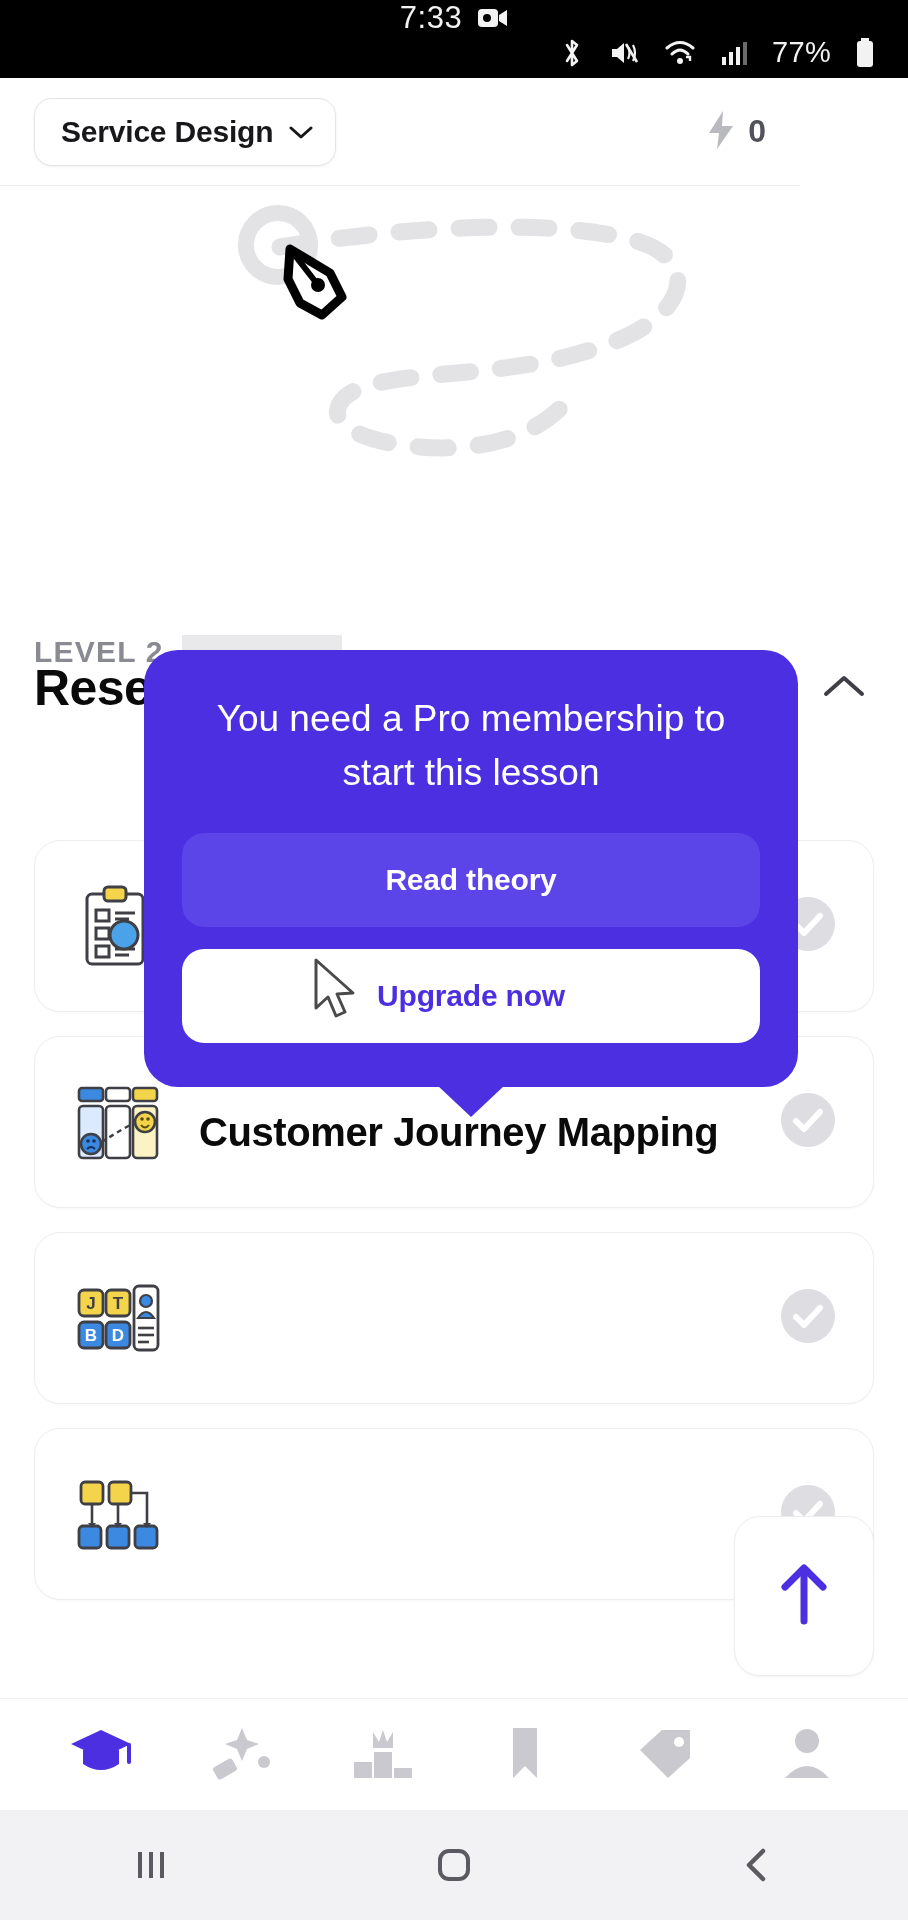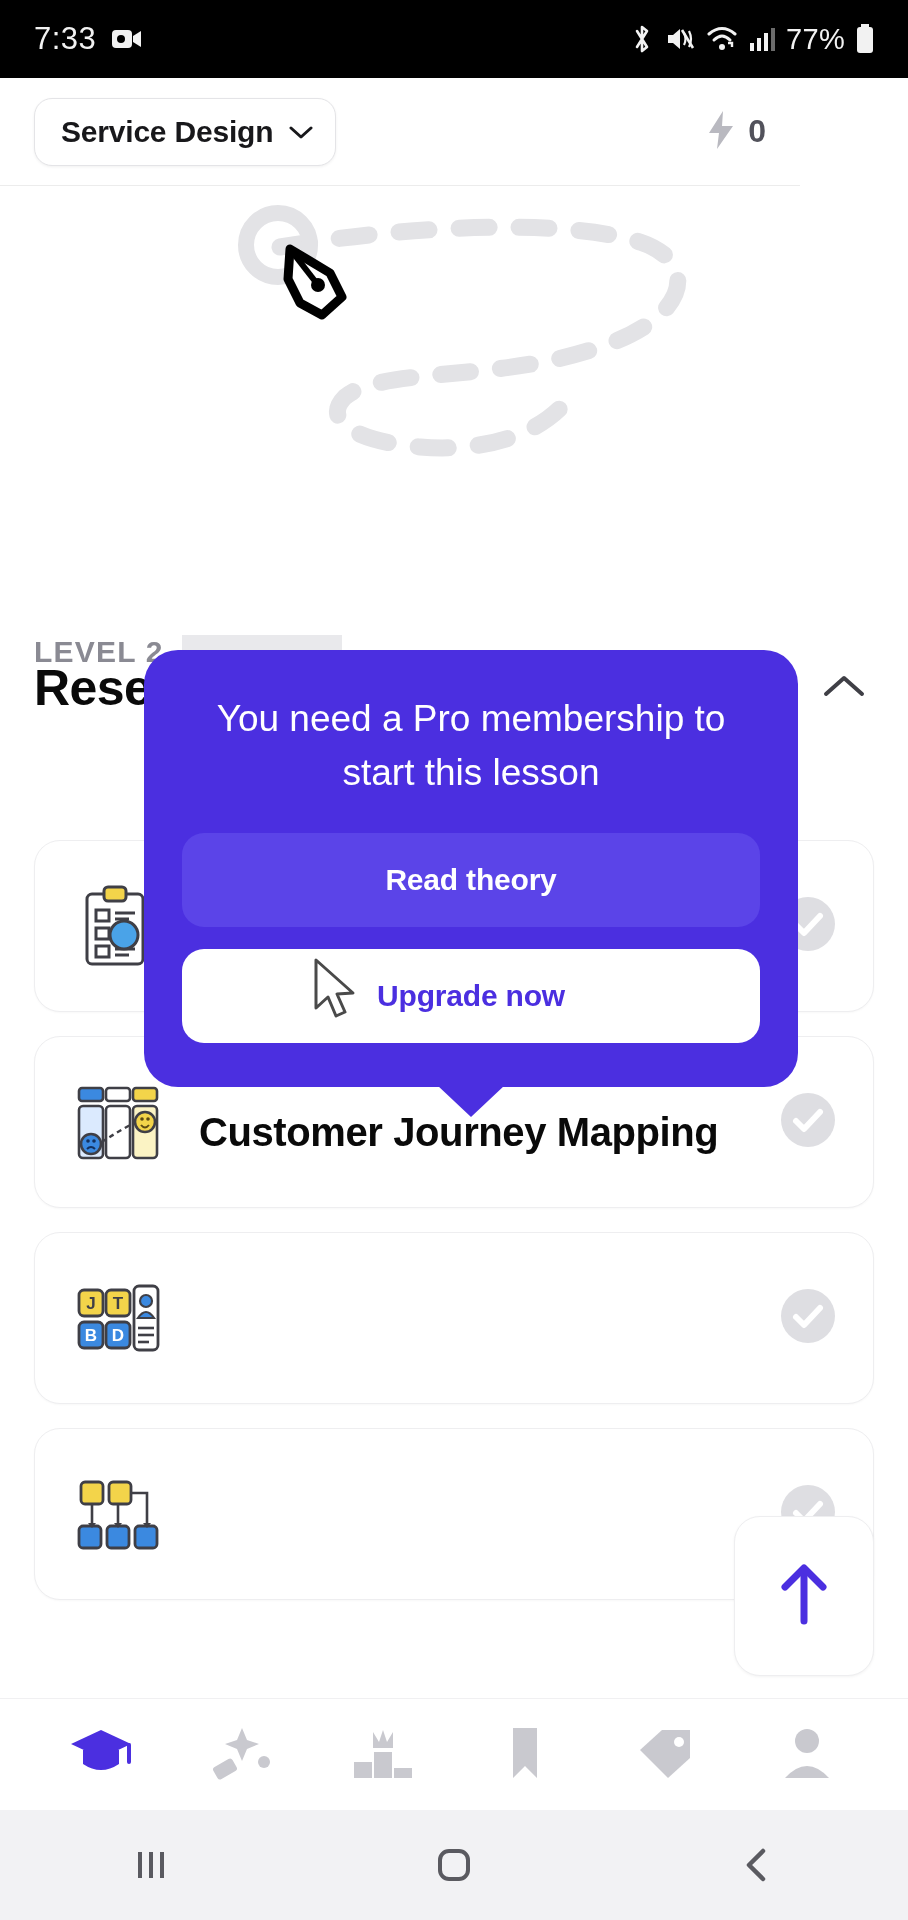--- a/index.html
+++ b/index.html
@@ -8,25 +8,25 @@
     background: #ffffff;
     font-family: "Liberation Sans", sans-serif;
     overflow: hidden;
   }
   .phone { position: relative; width: 908px; height: 1920px; background:#ffffff; }
 
   
   .statusbar {
     position:absolute; top:0; left:0; width:908px; height:78px;
     background:#000000; display:flex; align-items:center;
-    padding: 0 34px; color:#ffffff;
+    padding: 0 34px; color:#ffffff;flex-direction:column;
   }
   .sb-left { display:flex; align-items:center; gap:16px; }
   .sb-time { font-size:31px; font-weight:400; letter-spacing:0.5px; color:#f2f2f2; }
-  .sb-right { margin-left:auto; display:flex; gap:11px; }
+  .sb-right { margin-left:auto; display:flex; gap:25px; }
   .sb-pct { font-size:29px; color:#f2f2f2; letter-spacing:0.3px; }
   .ico-w { display:inline-flex; align-items:center; justify-content:center; }
 
   
   .header {
     position:absolute; top:78px; left:0; width:800px; height:108px;
     background:#ffffff; display:flex; align-items:center;
     padding: 0 34px; border-bottom:1px solid #ececec;
   }
   .course-pill {

